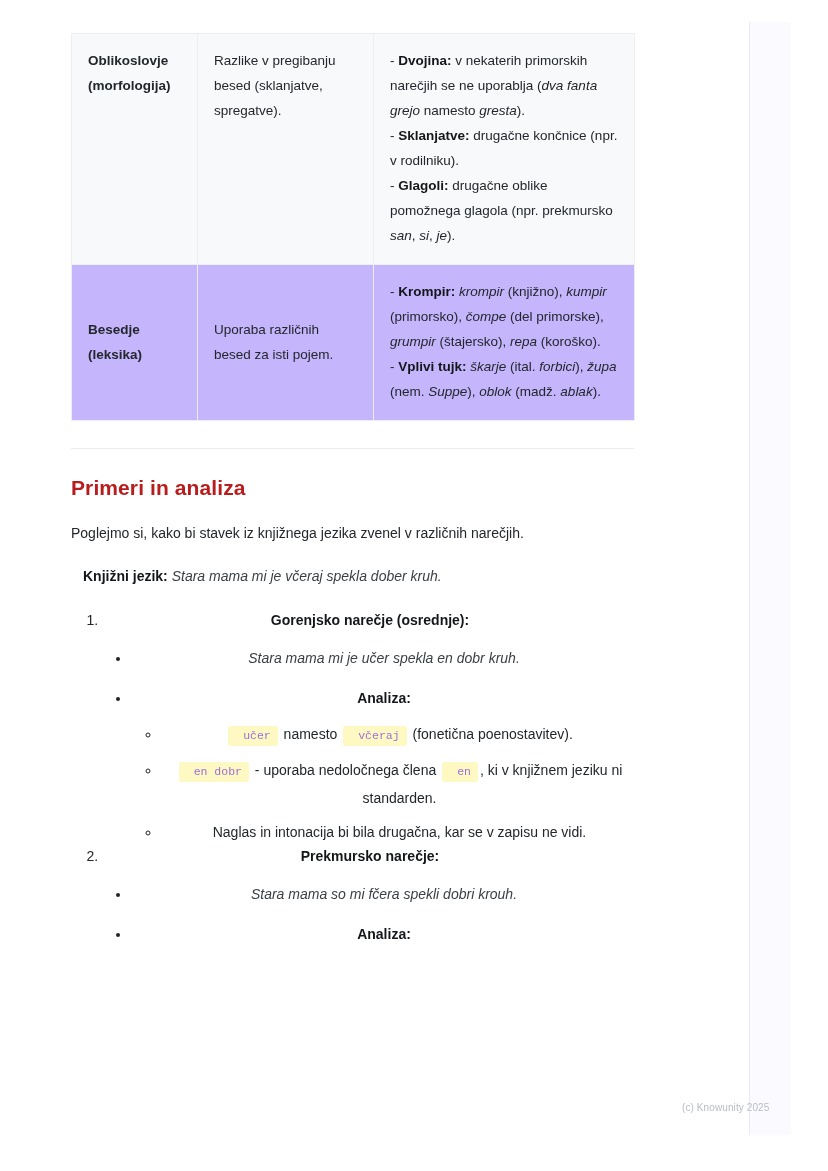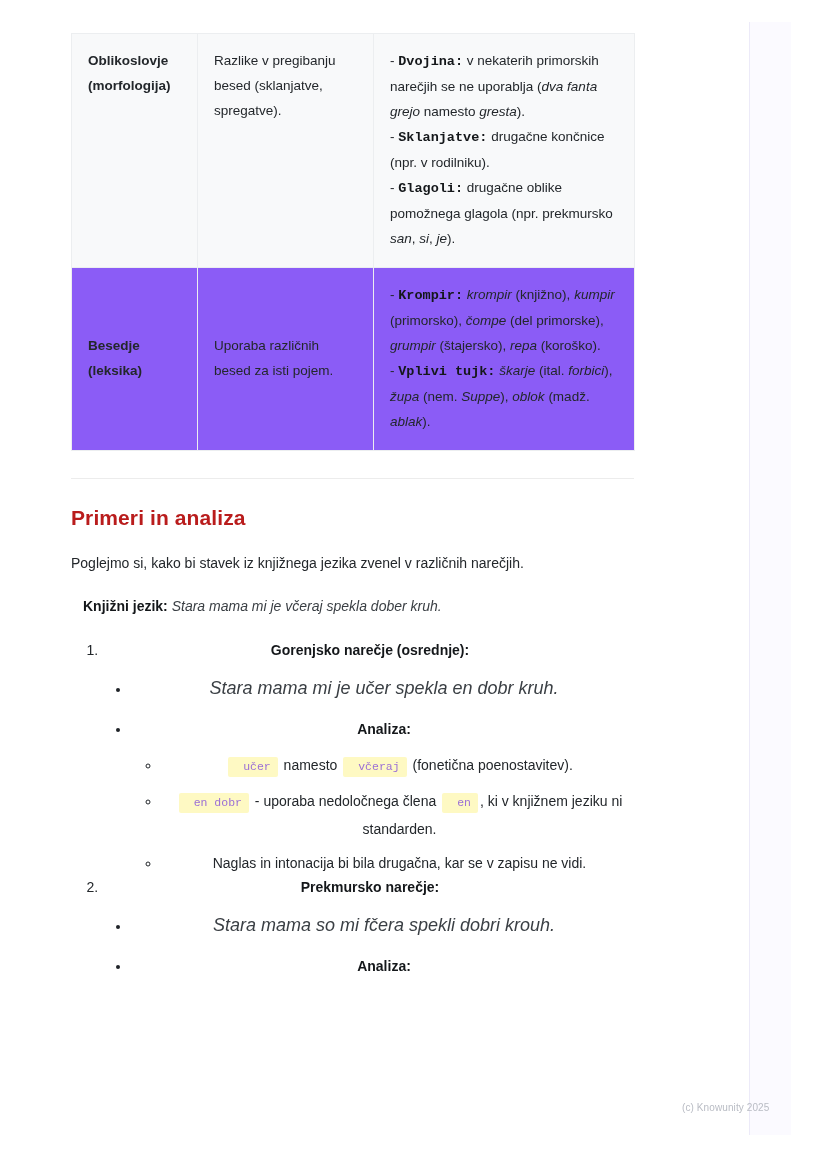--- a/index.html
+++ b/index.html
@@ -63,31 +63,31 @@
     vertical-align: middle;
     font-size: 13.5px;
     line-height: 25px;
     color: #23272b;
   }
   table.diff-table tr.row-shaded td {
     background: #f8f9fa;
     vertical-align: top;
   }
   table.diff-table tr.row-plain td {
-    background: #8b5cf6;
+    background: #c4b5fd;
   }
   td.col-term {
     font-weight: bold;
     color: #14171a;
   }
   td.col-desc { color: #23272b; }
   td.col-ex    { color: #23272b; }
 
   .cell-lines > div { white-space: normal; }
-  b.lead { font-weight: bold; color: #14171a; font-family: Liberation Mono, monospace; }
+  b.lead { font-weight: bold; color: #14171a; }
   i.em  { font-style: italic; }
 
   
   .divider {
     margin: 27px 0 0 0;
     height: 1px;
     background: #ececec;
     border: 0;
     width: 563px;
   }
@@ -143,21 +143,21 @@
     list-style-type: disc;
     margin: 16px 0 0 0;
     padding-left: 25px;
   }
   ul.lvl1 > li { margin-bottom: 0; padding-left: 3px; }
   ul.lvl1 > li + li { margin-top: 18px; }
 
   .sentence {
     font-style: italic;
     color: #3a3f44;
-    font-size: 18px;
+    font-size: 14px;
     line-height: 22px;
   }
   .analiza-label {
     font-weight: bold;
     color: #14171a;
     font-size: 14px;
     line-height: 22px;
   }
 
   ul.lvl2 {

